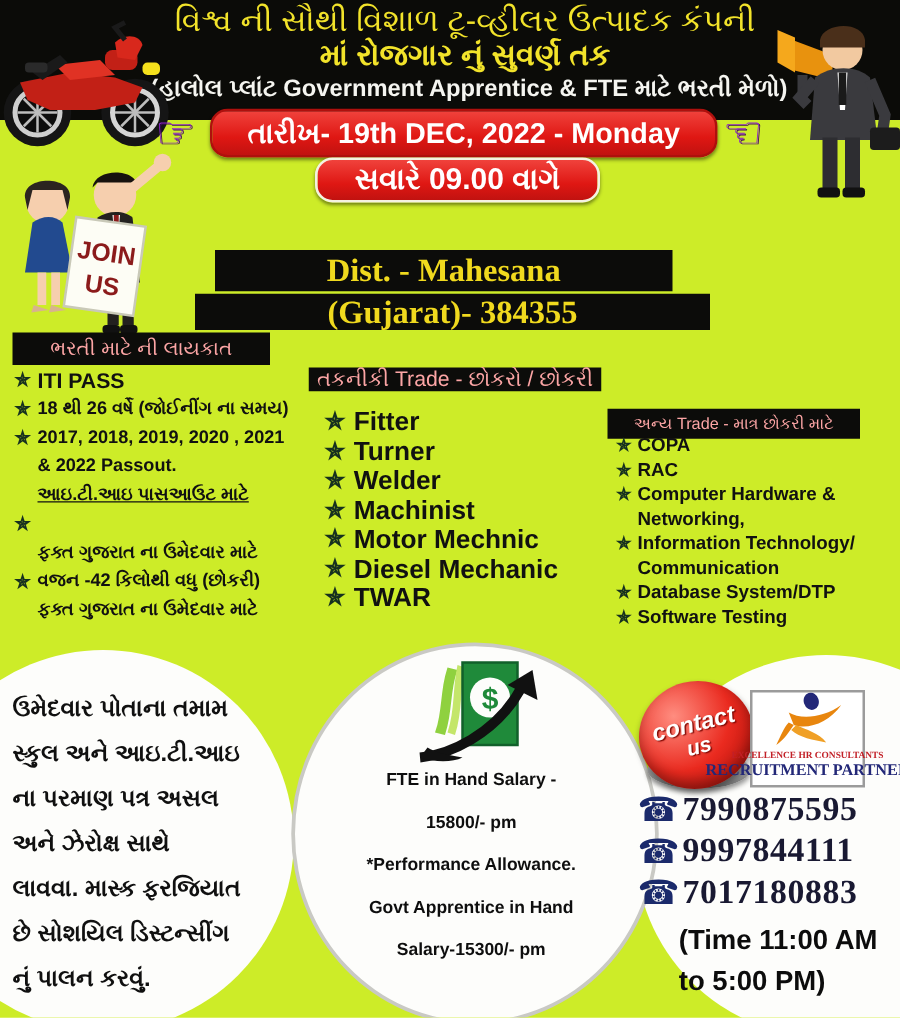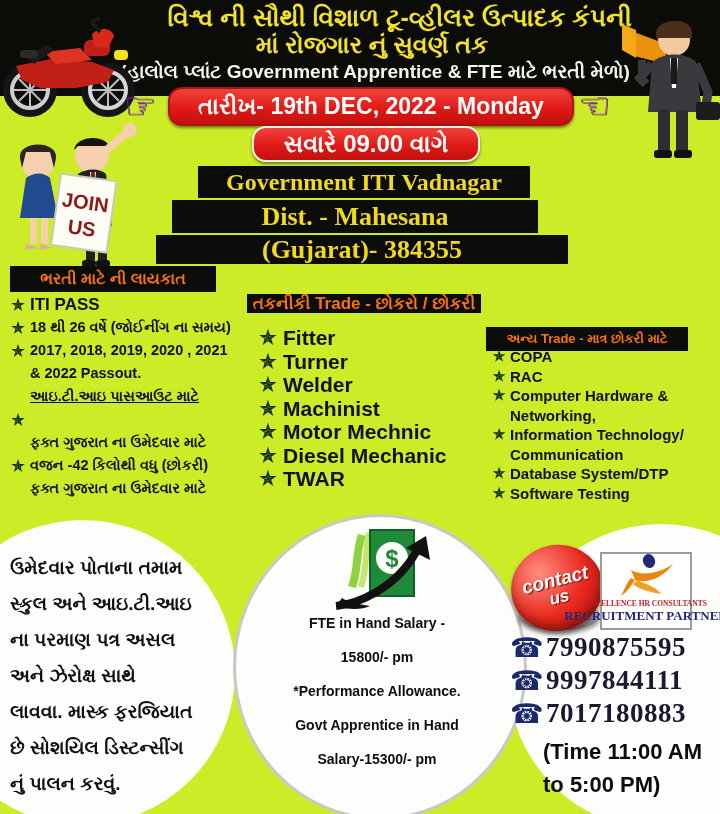--- a/index.html
+++ b/index.html
@@ -1,42 +1,42 @@
 <!DOCTYPE html>
 <html><head>
 <meta charset="utf-8">
 <style>
   html,body{margin:0;padding:0;}
   body{font-family:"Liberation Sans",sans-serif;}
   .poster{position:relative;width:720px;height:814px;background:#cdec28;overflow:hidden;}
 
   
   .band{position:absolute;left:0;top:0;width:720px;height:96px;background:#0b0b08;}
-  .title1{position:absolute;left:112px;right:88px;top:3px;text-align:right;color:#f2e32a;font-size:25px;font-weight:bold;line-height:28px;}
+  .title1{position:absolute;left:112px;right:88px;top:3px;text-align:center;color:#f2e32a;font-size:25px;font-weight:normal;line-height:28px;}
   .title2{position:absolute;left:112px;right:88px;top:32px;text-align:center;color:#f2e32a;font-size:24px;font-weight:bold;line-height:26px;}
   .subtitle{position:absolute;left:100px;right:70px;top:61px;text-align:center;color:#f5f5f0;font-size:19px;font-weight:bold;}
 
   .art{position:absolute;}
 
   
   .redbanner{position:absolute;background:linear-gradient(#f0423c,#df1713 60%,#c11210);border:2px solid #ae100d;border-radius:14px;display:flex;align-items:center;justify-content:center;color:#fff;font-weight:bold;box-shadow:0 2px 3px rgba(0,0,0,.45);}
   .date-banner{left:168px;top:87px;width:402px;height:35px;font-size:23px;}
   .time-banner{left:252px;top:126px;width:224px;height:32px;font-size:24px;border:2px solid #f4f2e2;}
   .hand{position:absolute;font-size:36px;color:#8e24c9;text-shadow:1px 1px 0 #3c0b57;line-height:36px;}
   .hand-left{left:124px;top:88px;}
   .hand-right{left:578px;top:88px;}
 
   
   .venue{position:absolute;background:#0c0c0a;display:flex;align-items:center;justify-content:center;color:#f0d91e;font-family:"Liberation Serif",serif;font-weight:bold;}
   .venue1{left:198px;top:166px;width:332px;height:32px;font-size:24px;}
   .venue2{left:172px;top:200px;width:366px;height:33px;font-size:26px;}
   .venue3{left:156px;top:235px;width:412px;height:29px;font-size:26px;}
 
   
-  .blackhead{position:absolute;background:#0c0c0a;color:#f97316;font-weight:bold;display:flex;align-items:center;justify-content:center;}
+  .blackhead{position:absolute;background:#0c0c0a;color:#fca5a5;font-weight:normal;display:flex;align-items:center;justify-content:center;}
   .elig-head{left:10px;top:266px;width:206px;height:26px;font-size:16px;}
   .tech-head{left:247px;top:294px;width:234px;height:19px;font-size:17px;}
   .other-head{left:486px;top:327px;width:202px;height:24px;font-size:13px;}
 
   
   .list{position:absolute;color:#111;}
   .row{display:flex;align-items:flex-start;}
   .star{flex:0 0 24px;text-align:center;color:#16301f;}
   .indent{padding-left:24px;}
   .elig-list{left:6px;top:293px;width:242px;font-weight:bold;}
@@ -136,21 +136,20 @@
     <rect x="64" y="108" width="12" height="42" fill="#2d2d31"></rect>
     <rect x="42" y="148" width="18" height="8" rx="3" fill="#111"></rect>
     <rect x="62" y="148" width="18" height="8" rx="3" fill="#111"></rect>
   </svg>
 
   <div class="hand hand-left">☞</div>
   <div class="redbanner date-banner">તારીખ- 19th DEC, 2022 - Monday</div>
   <div class="hand hand-right">☜</div>
   <div class="redbanner time-banner">સવારે 09.00 વાગે</div>
 
-  <div class="venue venue1">Government ITI Vadnagar</div>
   <div class="venue venue2">Dist. - Mahesana</div>
   <div class="venue venue3">(Gujarat)- 384355</div>
 
   <svg class="art" style="left:0;top:122px;" width="152" height="148" viewBox="0 0 152 148">
     <circle cx="38" cy="40" r="17" fill="#f6cfae"></circle>
     <path d="M20 36 C18 18 58 18 56 36 L54 46 L50 30 L26 30 L22 46 Z" fill="#2b2420"></path>
     <path d="M26 56 C34 50 44 50 50 56 L58 96 L20 96 Z" fill="#224a8f"></path>
     <rect x="30" y="96" width="7" height="26" fill="#f6cfae"></rect>
     <rect x="41" y="96" width="7" height="26" fill="#f6cfae"></rect>
     <path d="M27 122 l12 4 -14 2 z" fill="#d8b38e"></path>

